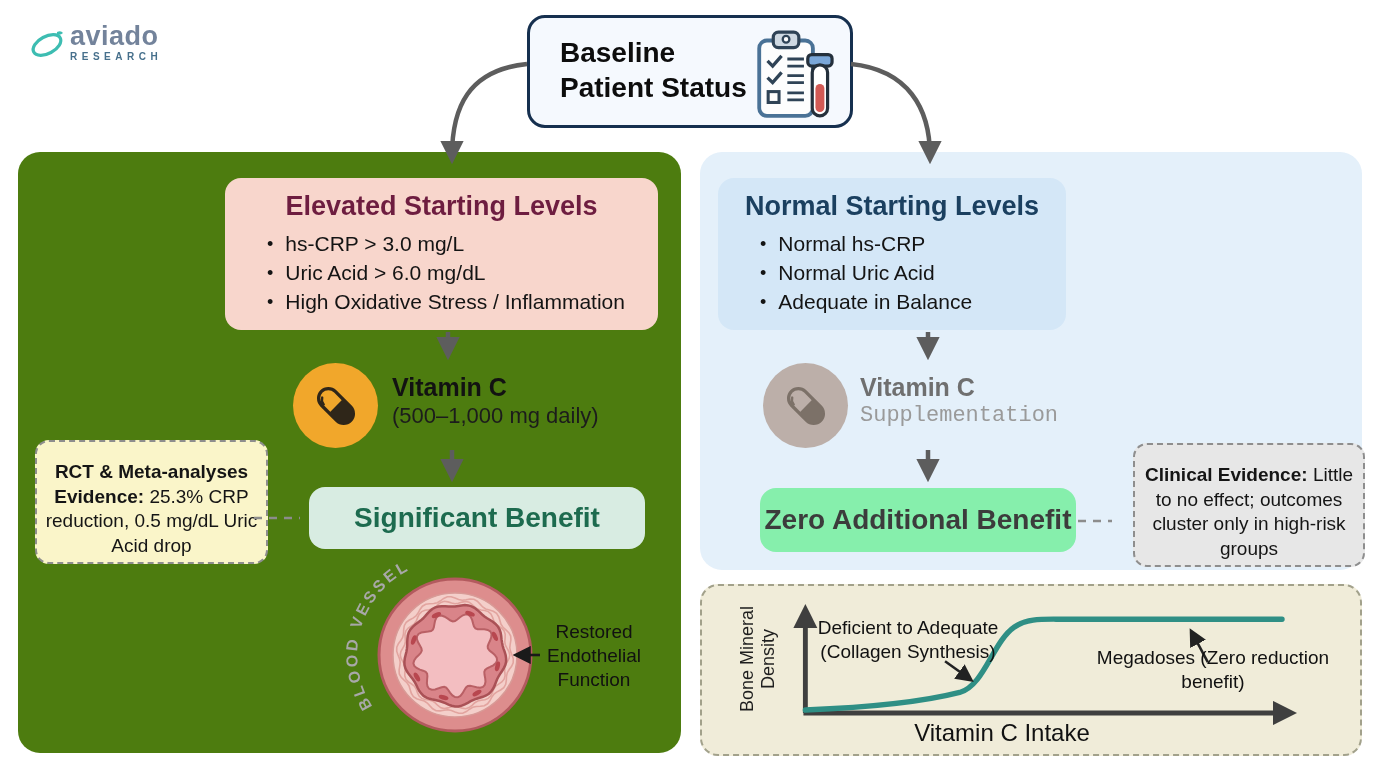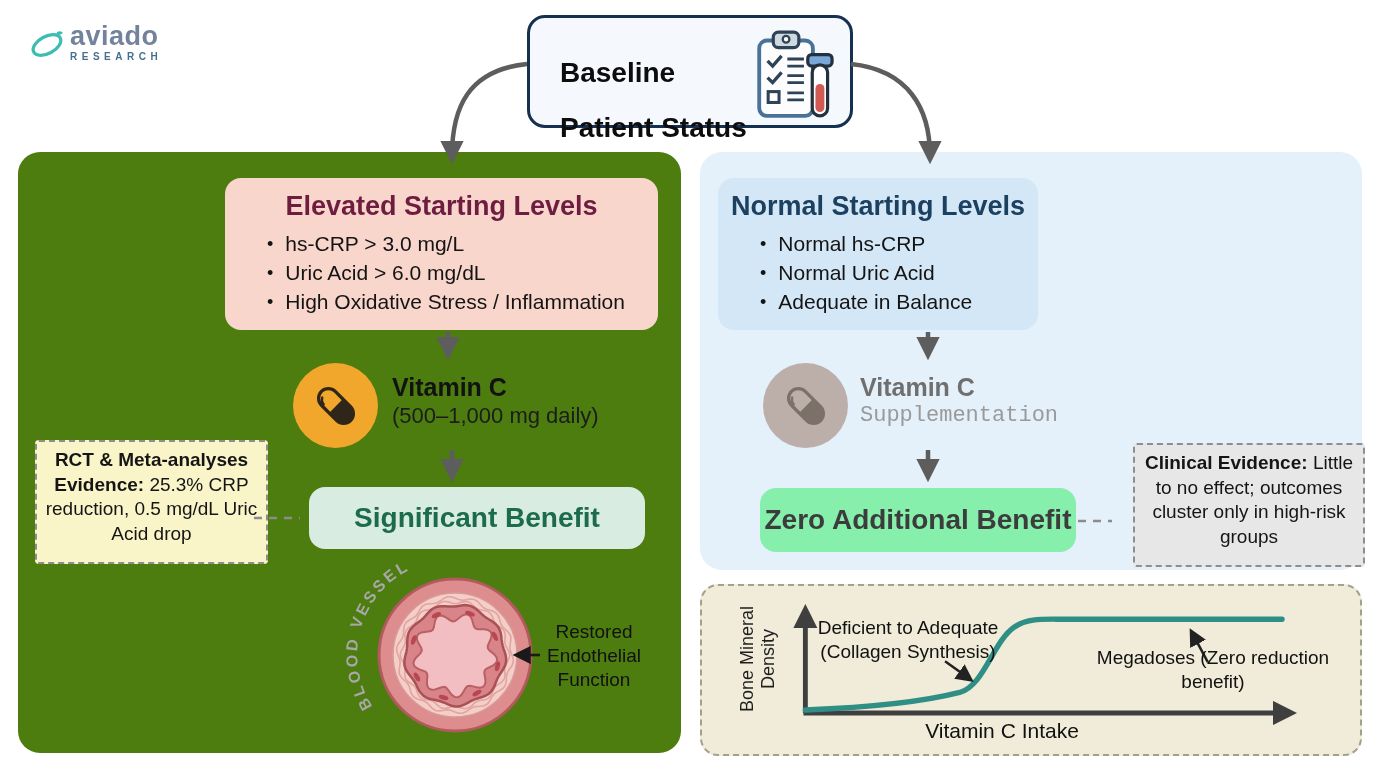--- a/index.html
+++ b/index.html
@@ -16,33 +16,33 @@
   .logo-swirl { width:40px; height:40px; margin-right:2px; margin-top:2px; }
   .logo-name { font-size:27px; font-weight:bold; color:#73839b; line-height:28px; letter-spacing:.5px; }
   .logo-sub  { font-size:10px; font-weight:bold; color:#47708c; letter-spacing:4.5px; margin-top:1px; }
 
   
   .baseline-box {
     position:absolute; left:527px; top:15px; width:326px; height:113px;
     background:#f5f9fe; border:3.5px solid #16304f; border-radius:18px;
     padding:17px 0 0 30px;
   }
-  .baseline-title { font-size:28px; line-height:35px; font-weight:bold; color:#0d0d0d;margin-top:20px; }
+  .baseline-title { font-size:28px; line-height:35px; font-weight:bold; color:#0d0d0d; }
   .baseline-icon { position:absolute; right:14px; top:11px; width:82px; height:92px; }
 
   
   .panel { position:absolute; border-radius:22px; }
   .panel-pink  { left:18px;  top:152px; width:663px; height:601px; background:#4d7c0f; }
   .panel-blue  { left:700px; top:152px; width:662px; height:418px; background:#e4f0fa; }
   .panel-chart { left:700px; top:584px; width:662px; height:172px; background:#f0ecd9;
                  border:2.5px dashed #a2a18b; border-radius:18px; }
 
   .headerbox { position:absolute; border-radius:16px; padding-top:13px; }
   .headerbox-pink { left:207px; top:26px; width:433px; height:152px; background:#f8d6cc; }
-  .headerbox-blue { left:18px;  top:26px; width:320px; height:152px; background:#d4e7f7; }
+  .headerbox-blue { left:18px;  top:26px; width:348px; height:152px; background:#d4e7f7; }
   .headerbox h2 { text-align:center; font-size:27px; margin-bottom:8px; }
   .title-maroon { color:#6e1d40; }
   .title-navy   { color:#1b4060; }
   .headerbox ul { list-style:none; font-size:21px; line-height:27px; color:#141414; padding-left:42px; }
   .headerbox li::before { content:"•"; font-size:18px; margin-right:12px; position:relative; top:-1px; }
 
   
   .pill-circle { position:absolute; width:85px; height:85px; border-radius:50%;
                  display:flex; align-items:center; justify-content:center; }
   .pill-circle-orange { left:275px; top:211px; background:#f1a72b; }
@@ -50,22 +50,22 @@
   .pill-text { position:absolute; }
   .pill-text-left  { left:374px; top:221px; }
   .pill-text-right { left:160px; top:221px; }
   .pill-title { font-size:25px; font-weight:bold; color:#121212; line-height:29px; }
   .pill-sub   { font-size:22px; color:#1c1c1c; line-height:28px; }
   .pill-title-gray { color:#6f6f6f; }
   .pill-sub-gray   { color:#9a9a9a;font-family:Liberation Mono, monospace; }
 
   
   .evidence-box {
-    position:absolute; border:2.5px dashed #8e8e8e; border-radius:4px;
-    font-size:19px; line-height:24.5px; text-align:center; padding:6px 8px;
+    position:absolute; border:2.5px dashed #8e8e8e; border-radius:14px;
+    font-size:19px; line-height:24.5px; text-align:center; padding:18px 8px;
   }
   .evidence-yellow { left:17px; top:288px; width:233px; height:124px; background:#faf5c9; }
   .evidence-gray   { left:410px; top:291px; width:232px; height:124px; background:#e7e7e7;margin-left:23px; }
   .outcome-box { position:absolute; border-radius:16px; text-align:center; font-weight:bold; }
   .outcome-green { left:291px; top:335px; width:336px; height:62px; line-height:62px;
                    background:#d8ece2; color:#1d6b4f; font-size:28px; }
   .outcome-gray  { left:60px; top:336px; width:316px; height:64px; line-height:64px;
                    background:#86efac; color:#3c3c3c; font-size:28px; }
 
   
@@ -75,21 +75,21 @@
 
   
   .chart-svg { position:absolute; left:0; top:0; width:100%; height:100%; }
   .chart-ylabel { position:absolute; left:-10px; top:51px; width:134px; height:44px;
                   transform:rotate(-90deg); text-align:center;
                   font-size:18px; line-height:21px; color:#1f1f1f; font-weight:500; }
   .chart-note { position:absolute; text-align:center; font-size:19px; line-height:24px; color:#111; }
   .chart-note-1 { left:96px; top:30px; width:220px; }
   .chart-note-2 { left:391px; top:60px; width:240px; }
   .chart-xlabel { position:absolute; left:170px; top:133px; width:260px; text-align:center;
-                  font-size:21px; color:#111; }
+                  font-size:24px; color:#111; }
 
   .overlay { position:absolute; left:0; top:0; width:1376px; height:768px; pointer-events:none; }
   b { font-weight:bold; }
 </style>
 </head>
 <body>
 
 <div class="logo">
   <svg class="logo-swirl" viewBox="0 0 40 40">
     <ellipse cx="19" cy="21" rx="15" ry="8.5" fill="none" stroke="#3dbdb2" stroke-width="3.2" transform="rotate(-28 19 21)"></ellipse>

